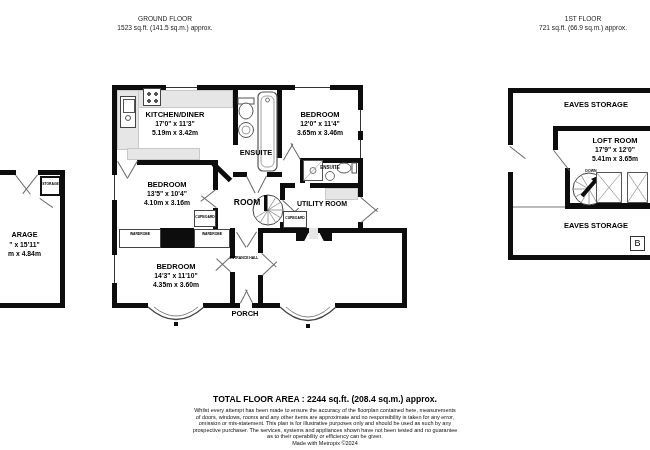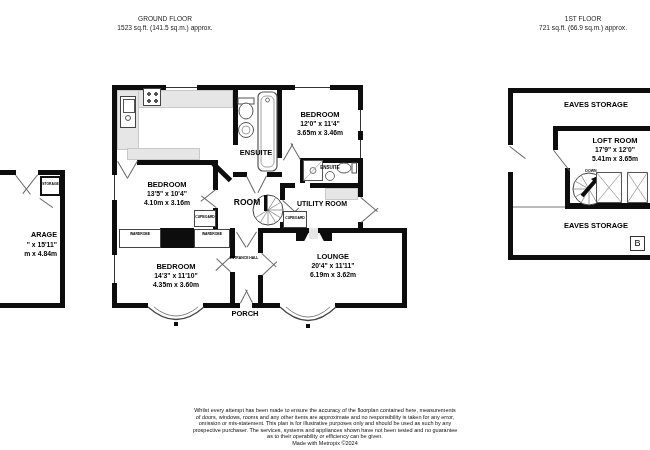--- a/index.html
+++ b/index.html
@@ -13,21 +13,21 @@
   .gray{position:absolute;background:#e6e6e6;border:1px solid #c9c9c9;box-sizing:border-box;}
   .thinbox{position:absolute;border:1px solid #444;box-sizing:border-box;background:#fff;}
   .blackbox{position:absolute;background:#0d0d0d;}
   .floor-header{position:absolute;text-align:center;font-size:6.6px;line-height:1.4;color:#222;}
   .room-label{position:absolute;text-align:center;line-height:1.3;}
   .rname{font-weight:bold;font-size:7.5px;}
   .rdim{font-weight:bold;font-size:6.8px;}
   .big .rname{font-size:8.5px;}
   .tiny{position:absolute;font-size:4px;font-weight:bold;text-align:center;line-height:1.1;}
   .micro{font-size:3.4px;}
-  .garage-label{position:absolute;left:12px;text-align:right;line-height:1.35;font-weight:bold;}
+  .garage-label{position:absolute;left:2px;text-align:center;line-height:1.35;font-weight:bold;}
   .garage-label .g1{font-size:7.2px;}
   .garage-label .g2{font-size:6.8px;}
   .total-line{position:absolute;width:650px;text-align:center;font-weight:bold;font-size:8.6px;}
   .disc-line{position:absolute;width:650px;text-align:center;font-size:5.5px;line-height:1.2;color:#111;}
   .bbox{position:absolute;border:1px solid #333;box-sizing:border-box;background:#fff;
         text-align:center;font-size:9px;line-height:13px;}
   svg{position:absolute;overflow:visible;}
 </style>
 </head>
 <body>
@@ -201,20 +201,25 @@
   <div class="dline" style="left:38px;top:175px;width:24px;transform:rotate(128deg);"></div>
   <div class="thinbox" style="left:40px;top:176px;width:21px;height:20px;border-width:2px;border-color:#111;"></div>
   <div class="tiny micro" style="left:40px;top:183px;width:21px;">STORAGE</div>
   <div class="dline" style="left:40px;top:198px;width:16px;transform:rotate(35deg);"></div>
   <div class="garage-label" style="top:230px;width:45px;">
     <div class="g1">ARAGE</div>
     <div class="g2">" x 15'11"</div>
     <div class="g2">m x 4.84m</div>
   </div>
 
+  <div class="room-label" style="left:115px;top:110px;width:120px;">
+    <div class="rname">KITCHEN/DINER</div>
+    <div class="rdim">17'0" x 11'3"</div>
+    <div class="rdim">5.19m x 3.42m</div>
+  </div>
   <div class="room-label" style="left:225px;top:148px;width:62px;">
     <div class="rname">ENSUITE</div>
   </div>
   <div class="room-label" style="left:280px;top:110px;width:80px;">
     <div class="rname">BEDROOM</div>
     <div class="rdim">12'0" x 11'4"</div>
     <div class="rdim">3.65m x 3.46m</div>
   </div>
   <div class="tiny" style="left:305px;top:166px;width:50px;font-size:4.5px;">ENSUITE</div>
   <div class="room-label" style="left:117px;top:180px;width:100px;">
@@ -229,25 +234,20 @@
     <div class="rname" style="font-size:7px;">UTILITY ROOM</div>
   </div>
   <div class="room-label" style="left:120px;top:262px;width:112px;">
     <div class="rname">BEDROOM</div>
     <div class="rdim">14'3" x 11'10"</div>
     <div class="rdim">4.35m x 3.60m</div>
   </div>
   <div class="tiny micro" style="left:220px;top:257px;width:48px;">ENTRANCE HALL</div>
   <div class="room-label" style="left:221px;top:309px;width:48px;">
     <div class="rname">PORCH</div>
-  </div>
-  <div class="room-label" style="left:272px;top:252px;width:122px;">
-    <div class="rname">LOUNGE</div>
-    <div class="rdim">20'4" x 11'11"</div>
-    <div class="rdim">6.19m x 3.62m</div>
   </div>
 
   <div class="wall" style="left:508px;top:88px;width:142px;height:5px;"></div>
   <div class="wall" style="left:508px;top:88px;width:5px;height:57px;"></div>
   <div class="wall" style="left:508px;top:172px;width:5px;height:88px;"></div>
   <div class="wall" style="left:508px;top:255px;width:142px;height:5px;"></div>
   <div class="dline" style="left:510px;top:146px;width:20px;transform:rotate(38deg);"></div>
 
   <div class="wall" style="left:553px;top:126px;width:97px;height:5px;"></div>
   <div class="wall" style="left:553px;top:126px;width:5px;height:24px;"></div>
@@ -287,20 +287,21 @@
   <div class="room-label" style="left:556px;top:136px;width:118px;">
     <div class="rname">LOFT ROOM</div>
     <div class="rdim">17'9" x 12'0"</div>
     <div class="rdim">5.41m x 3.65m</div>
   </div>
   <div class="room-label" style="left:531px;top:221px;width:130px;">
     <div class="rname">EAVES STORAGE</div>
   </div>
   <div class="bbox" style="left:630px;top:236px;width:15px;height:15px;">B</div>
 
+  <div class="total-line" style="top:394px;">TOTAL FLOOR AREA : 2244 sq.ft. (208.4 sq.m.) approx.</div>
   <div class="disc-line" style="top:407px;">Whilst every attempt has been made to ensure the accuracy of the floorplan contained here, measurements</div>
   <div class="disc-line" style="top:413.5px;">of doors, windows, rooms and any other items are approximate and no responsibility is taken for any error,</div>
   <div class="disc-line" style="top:420px;">omission or mis-statement. This plan is for illustrative purposes only and should be used as such by any</div>
   <div class="disc-line" style="top:426.5px;">prospective purchaser. The services, systems and appliances shown have not been tested and no guarantee</div>
   <div class="disc-line" style="top:433px;">as to their operability or efficiency can be given.</div>
   <div class="disc-line" style="top:439.5px;">Made with Metropix ©2024</div>
 
 </div>
 
 </body></html>

